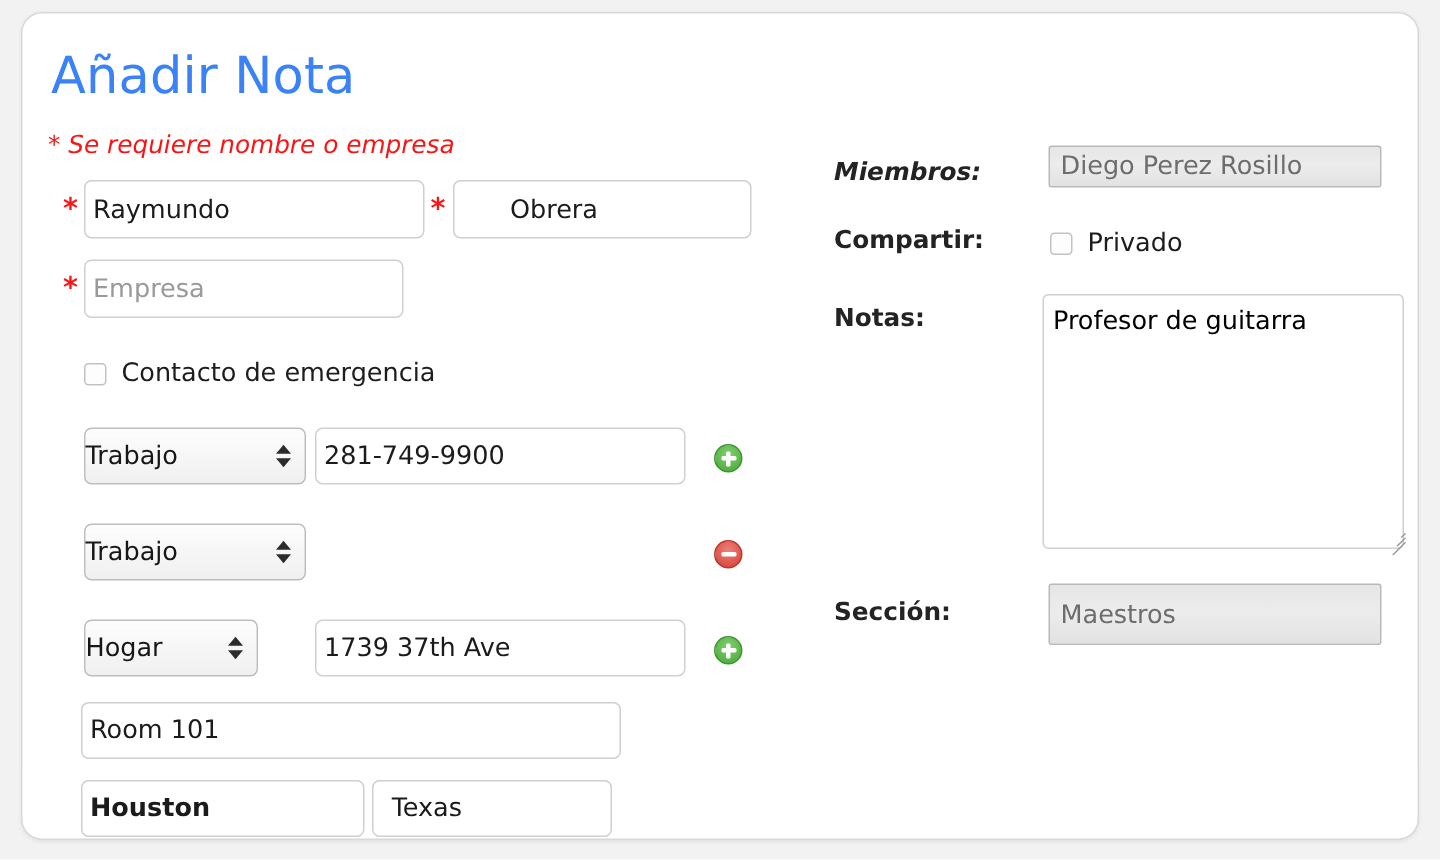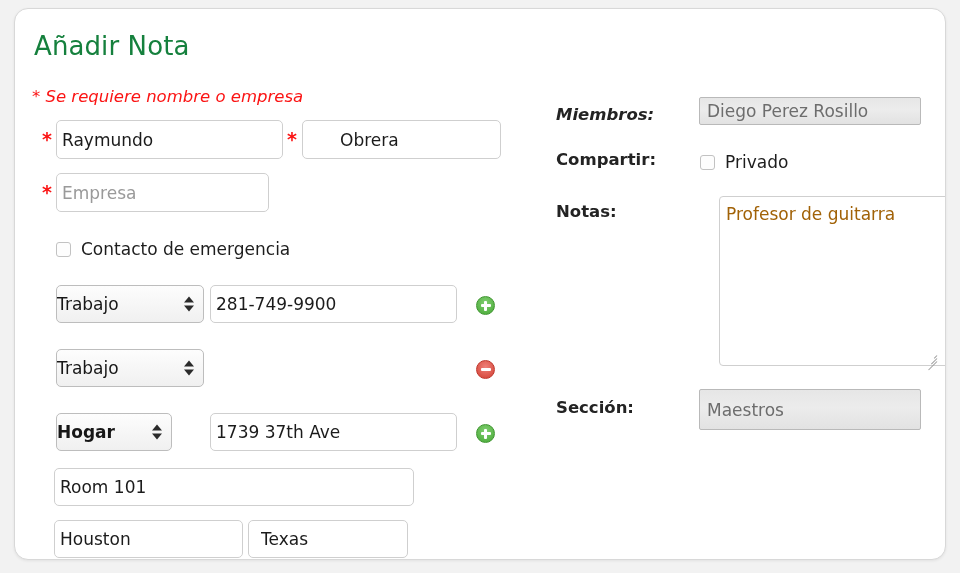--- a/index.html
+++ b/index.html
@@ -25,22 +25,22 @@
     border: 1px solid #d8d8d8;
     border-radius: 14px;
     box-shadow: 0 1px 3px rgba(0,0,0,0.07);
     overflow: hidden;
   }
 
   
   .title {
     position: absolute;
     left: 19px; top: 22px;
-    font-size: 26px;
-    color: #15803d;
+    font-size: 34px;
+    color: #3b82f6;
     letter-spacing: 0.1px;
   }
 
   .req-msg {
     position: absolute;
     left: 17px; top: 78px;
     font-size: 16.5px;
     font-style: italic;
     color: #fb1414;
     white-space: nowrap;
@@ -123,26 +123,26 @@
 
   
   #sel-0 { left: 41px;  top: 276px; width: 148px; }
   #v-0   { left: 195px; top: 276px; width: 247px; height: 38px; }
   #btn-0 { left: 461px; top: 287px; }
 
   #sel-1 { left: 41px;  top: 340px; width: 148px; }
   #v-1   { left: 195px; top: 340px; width: 247px; height: 38px; }
   #btn-1 { left: 461px; top: 351px; }
 
-  #sel-2 { left: 41px;  top: 404px; width: 116px; font-weight: bold; }
+  #sel-2 { left: 41px;  top: 404px; width: 116px; }
   #v-2   { left: 195px; top: 404px; width: 247px; height: 38px; }
   #btn-2 { left: 461px; top: 415px; }
 
   #f-line2 { left: 39px;  top: 459px; width: 360px; height: 38px; }
-  #f-city  { left: 39px;  top: 511px; width: 189px; height: 38px; }
+  #f-city  { left: 39px;  top: 511px; width: 189px; height: 38px; font-weight: bold; }
   #f-state { left: 233px; top: 511px; width: 160px; height: 38px; padding-left: 12px; }
 
   
   .circ {
     position: absolute;
     width: 19px; height: 19px;
     border-radius: 50%;
     display: flex; align-items: center; justify-content: center;
   }
   .circ.add {
@@ -190,28 +190,28 @@
     display: flex; align-items: center;
     font-family: "DejaVu Sans", "Liberation Sans", sans-serif;
   }
   #f-miembros { left: 684px; top: 88px;  width: 222px; height: 28px; }
   #f-seccion  { left: 684px; top: 380px; width: 222px; height: 41px; }
 
   #cb-privado { left: 685px; top: 143px; }
 
   .ta {
     position: absolute;
-    left: 704px; top: 187px;
+    left: 680px; top: 187px;
     width: 241px; height: 170px;
     background: #ffffff;
     border: 1px solid #cfcfcf;
     border-radius: 4px;
     font-family: "DejaVu Sans", "Liberation Sans", sans-serif;
     font-size: 17px;
-    color: #a16207;
+    color: #000000;
     padding: 7px 6px;
     resize: none;
     outline: none;
     line-height: 1.25;
     overflow: hidden;
   }
   .grip {
     position: absolute;
     left: 908px; top: 340px;
     width: 14px; height: 14px;

